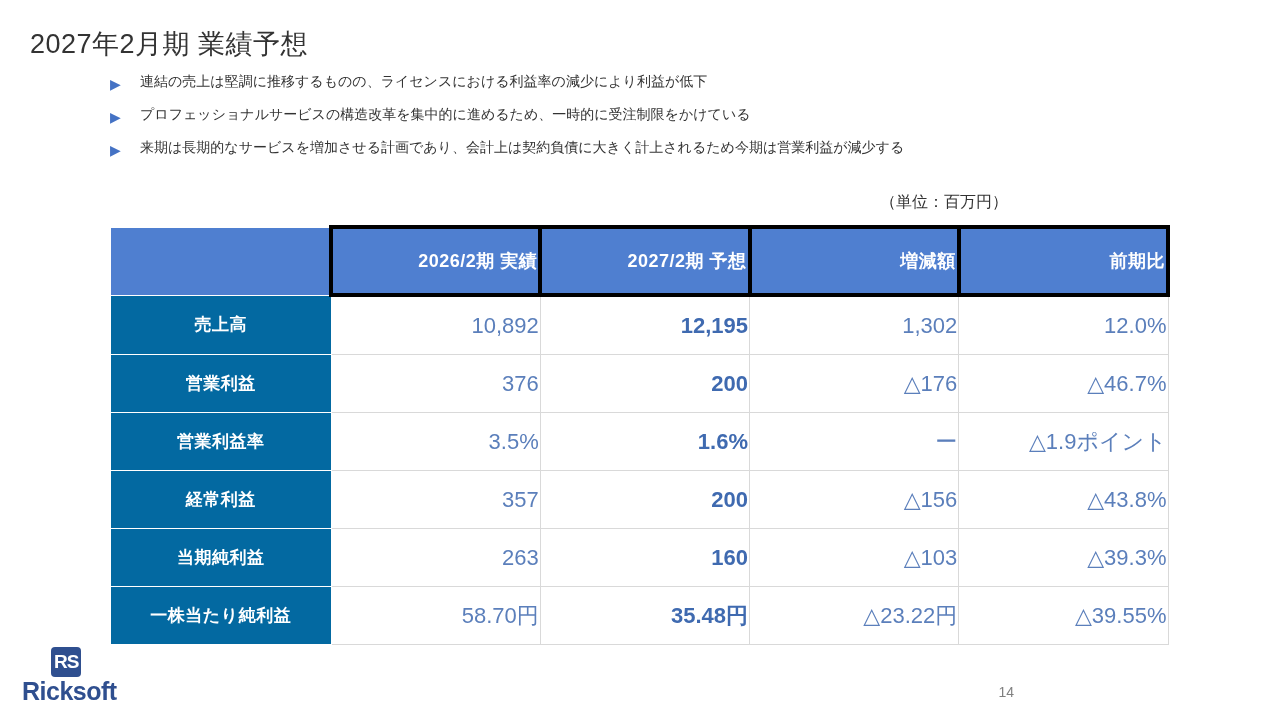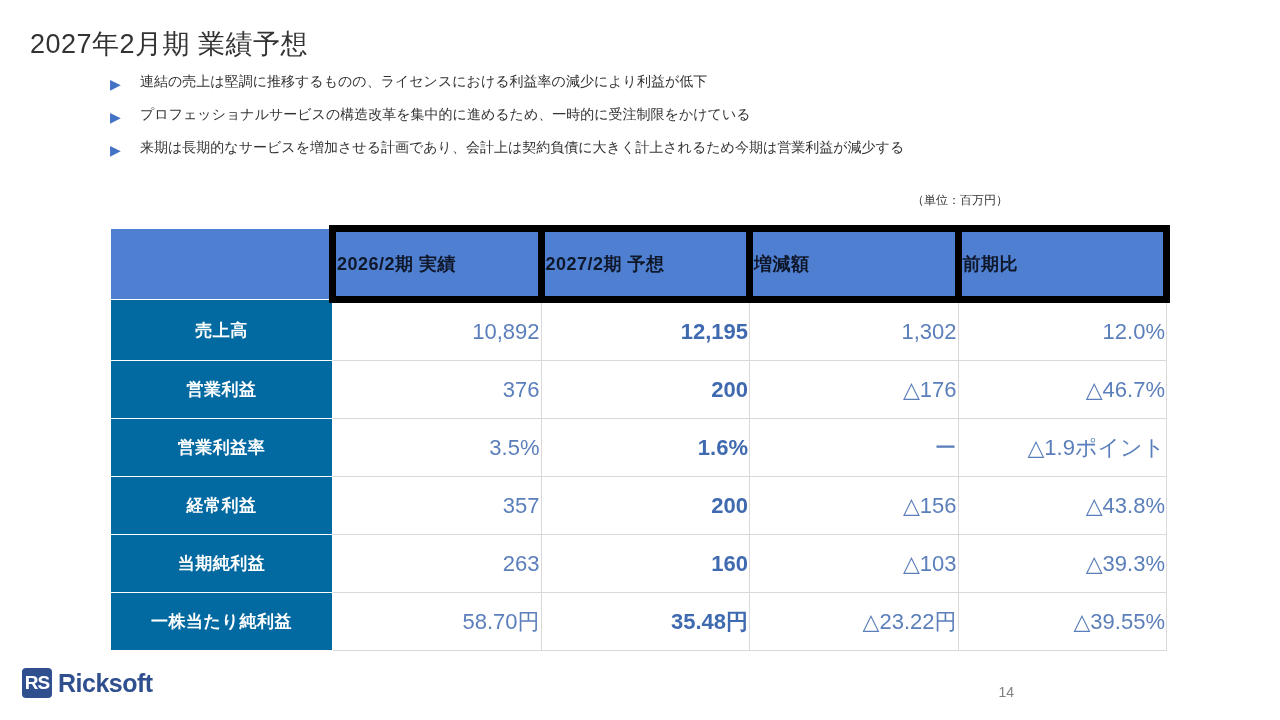--- a/index.html
+++ b/index.html
@@ -52,45 +52,45 @@
   .bullet-text {
     flex: 1 1 auto;
     font-size: 14px;
     line-height: 1.42;
     color: #333333;
   }
   .unit-note {
     position: absolute;
     right: 32px;
     top: 192px;
-    font-size: 12px;
+    font-size: 16px;
     color: #333333;
   }
   table.fin {
     position: absolute;
     left: 110px;
     top: 225px;
     width: 1060px;
     border-collapse: collapse;
     table-layout: fixed;
   }
   table.fin th.corner {
     width: 216px;
     background: #4f7fd0;
     border: 1px solid #ffffff;
     height: 62px;
   }
   table.fin th.colhead {
     background: #4f7fd0;
-    color: #0f172a;
+    color: #ffffff;
     font-size: 18px;
     font-weight: bold;
-    border: 7px solid #000000;
+    border: 4px solid #000000;
     height: 62px;
-    text-align: left;
+    text-align: right;
     letter-spacing: 0.5px;
   }
   table.fin th.rowhead {
     background: #0369a1;
     color: #ffffff;
     font-size: 17px;
     font-weight: bold;
     border: 1px solid #ffffff;
     height: 55px;
     text-align: center;
@@ -104,23 +104,24 @@
     color: #5b7fbb;
     background: #ffffff;
   }
   table.fin td.forecast {
     font-weight: bold;
     color: #3f6ab0;
   }
   .footer-logo {
     position: absolute;
     left: 22px;
-    bottom: 22px;
+    bottom: 14px;
     display: flex;
     align-items: center;
+    flex-direction: column;
   }
   .logo-mark {
     width: 30px;
     height: 30px;
     background: #2f4f8f;
     color: #ffffff;
     font-weight: bold;
     font-size: 19px;
     display: flex;
     align-items: center;

